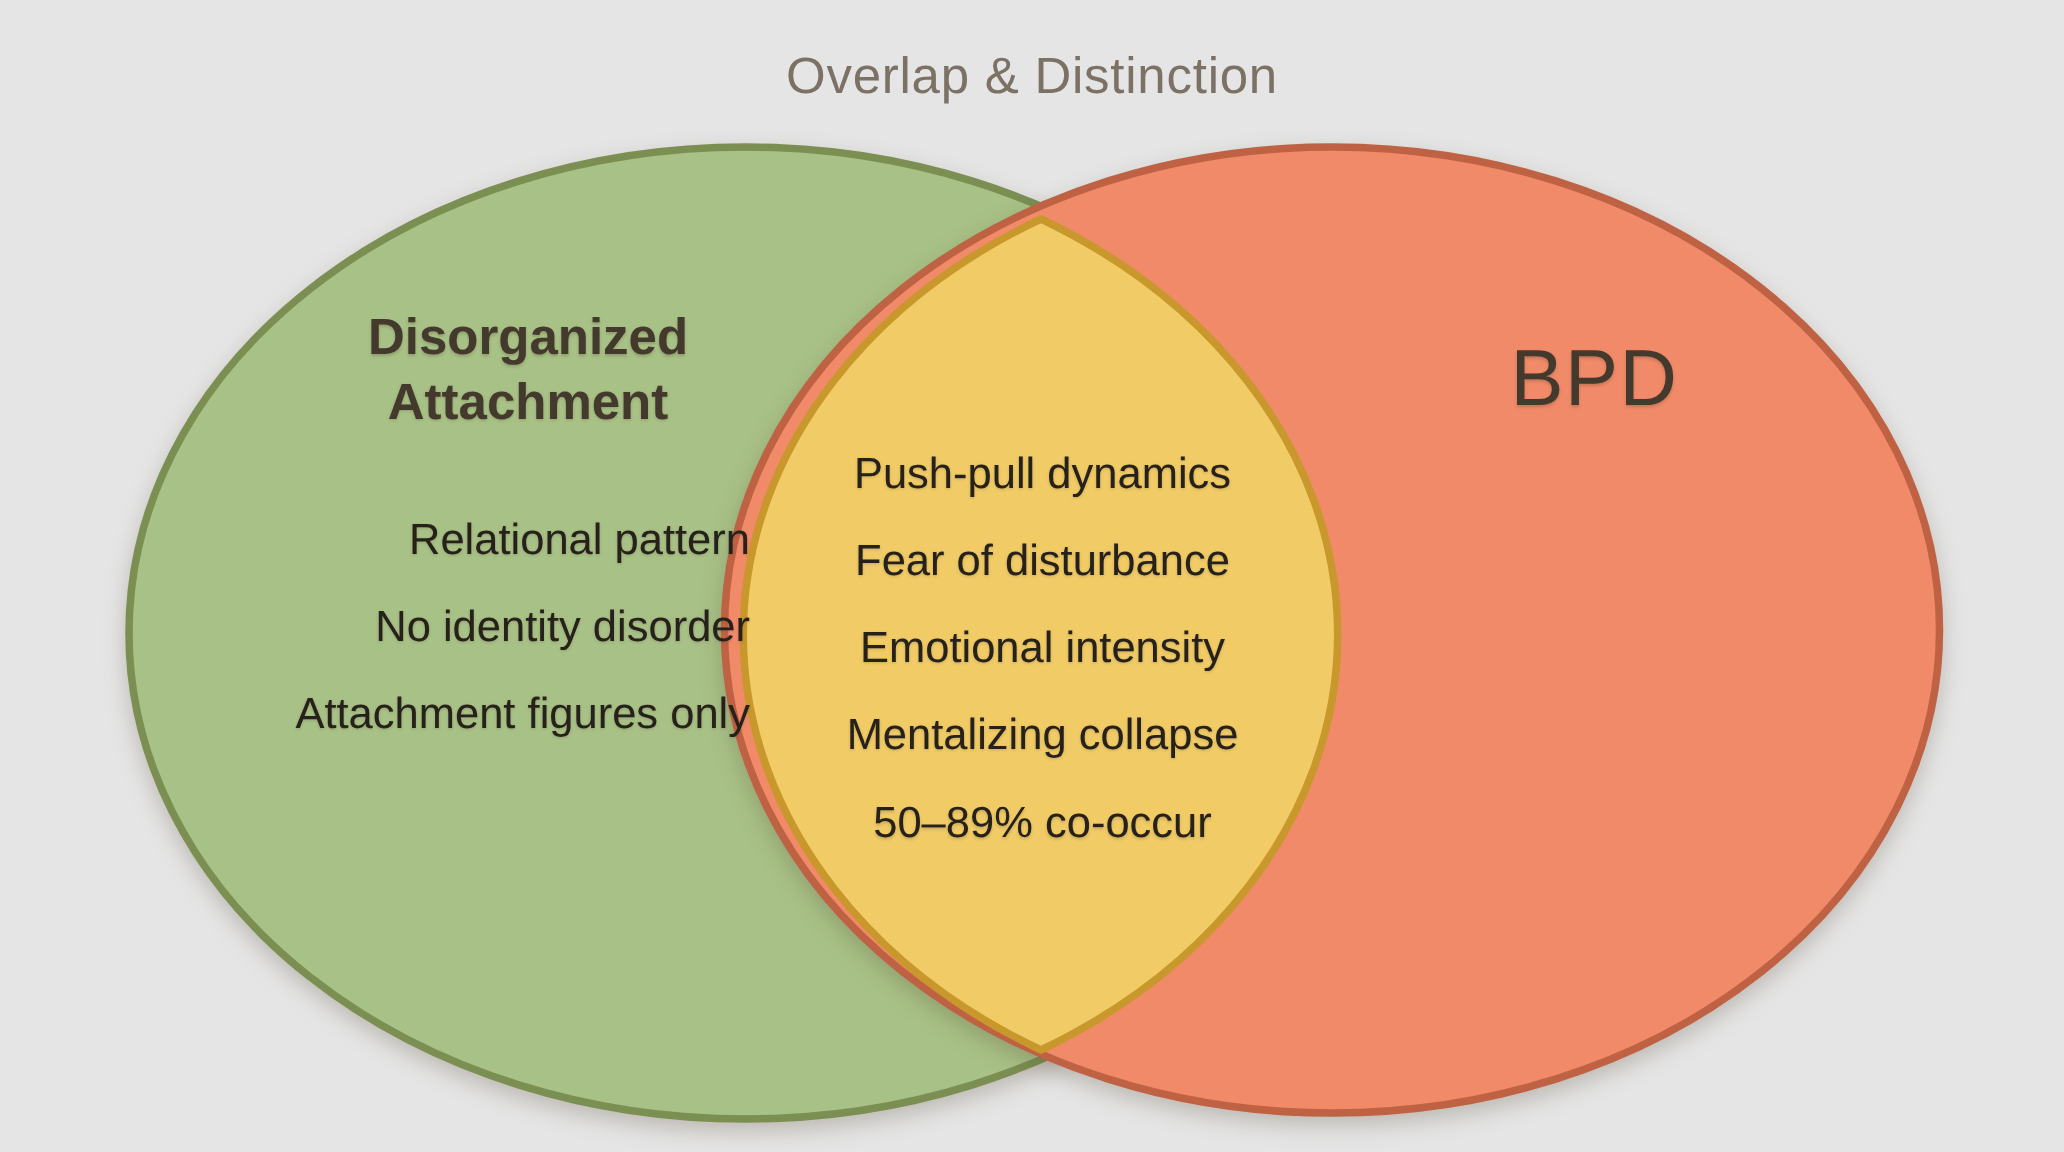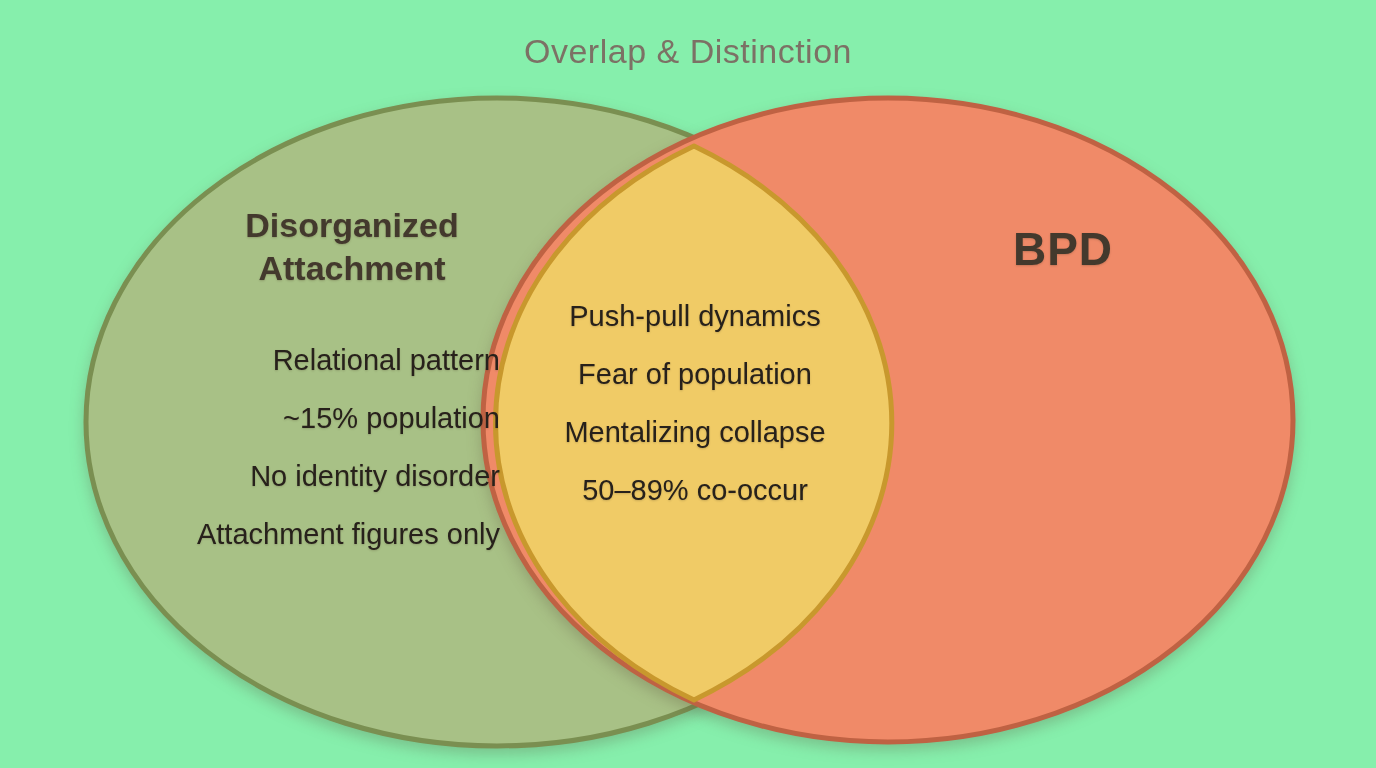--- a/index.html
+++ b/index.html
@@ -6,21 +6,21 @@
     margin: 0;
     padding: 0;
     background: #ffffff;
     font-family: "Liberation Sans", sans-serif;
   }
   .canvas {
     position: relative;
     width: 1376px;
     height: 768px;
     overflow: hidden;
-    background: #86efac;
+    background: #e5e5e5;
   }
   .venn-svg {
     position: absolute;
     left: 0;
     top: 0;
     width: 1376px;
     height: 768px;
   }
   .ellipse-shadow {
     filter: drop-shadow(0px 6px 7px rgba(90, 75, 55, 0.28));
@@ -37,22 +37,22 @@
     letter-spacing: 0.5px;
   }
   .set-heading {
     font-size: 34px;
     font-weight: 600;
     color: #43392d;
     line-height: 1.25;
     text-shadow: 0 1px 2px rgba(70, 55, 35, 0.25);
   }
   .bpd-heading {
-    font-size: 46px;
-    font-weight: 700;
+    font-size: 53px;
+    font-weight: 400;
     color: #43392d;
     letter-spacing: 1px;
     text-shadow: 0 1px 2px rgba(70, 55, 35, 0.25);
   }
   .item-list {
     position: absolute;
     transform: translateX(-50%);
     display: flex;
     flex-direction: column;
     gap: 19px;
@@ -75,28 +75,28 @@
     <ellipse class="ellipse-shadow" cx="888" cy="420" rx="405" ry="322" stroke-width="5" fill="#f08a68" stroke="#bf6243"></ellipse>
     <path d="M 694 146 A 411 324 0 0 1 694 700 A 405 322 0 0 1 694 146 Z" stroke-width="5" stroke-linejoin="round" fill="#f0cb66" stroke="#c8982d"></path>
   </svg>
 
   <div class="txt page-title" style="left: 688px; top: 32px;">Overlap &amp; Distinction</div>
 
   <div class="txt set-heading" style="left: 352px; top: 204px; width: 340px;">Disorganized Attachment</div>
 
   <div class="item-list" style="left: 330px; top: 341px; width: 340px; align-items: flex-end;">
     <div class="item">Relational pattern</div>
-    <div class="item">~15% population</div>
     <div class="item">No identity disorder</div>
     <div class="item">Attachment figures only</div>
   </div>
 
   <div class="item-list" style="left: 695px; top: 297px; width: 420px;">
     <div class="item">Push-pull dynamics</div>
-    <div class="item">Fear of population</div>
+    <div class="item">Fear of disturbance</div>
+    <div class="item">Emotional intensity</div>
     <div class="item">Mentalizing collapse</div>
     <div class="item">50–89% co-occur</div>
   </div>
 
   <div class="txt bpd-heading" style="left: 1063px; top: 222px;">BPD</div>
 
 
 </div>
 
 </body></html>

